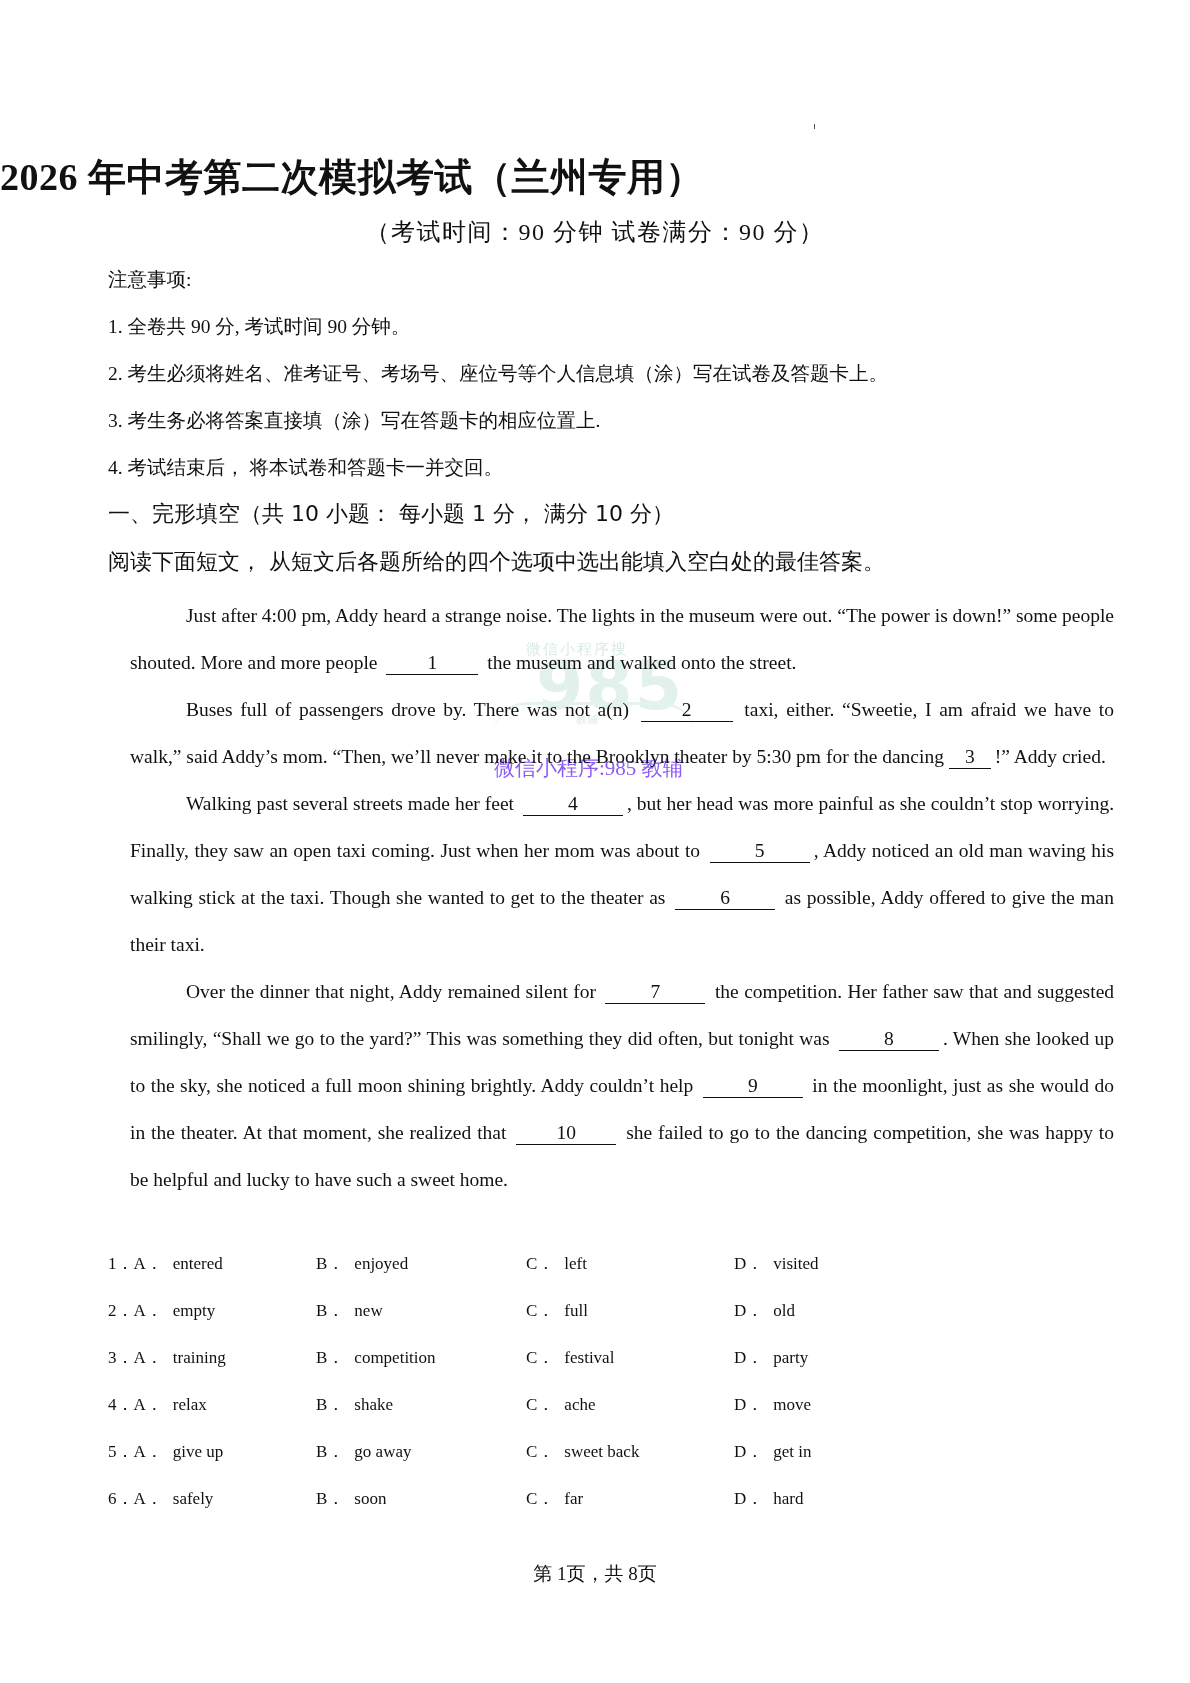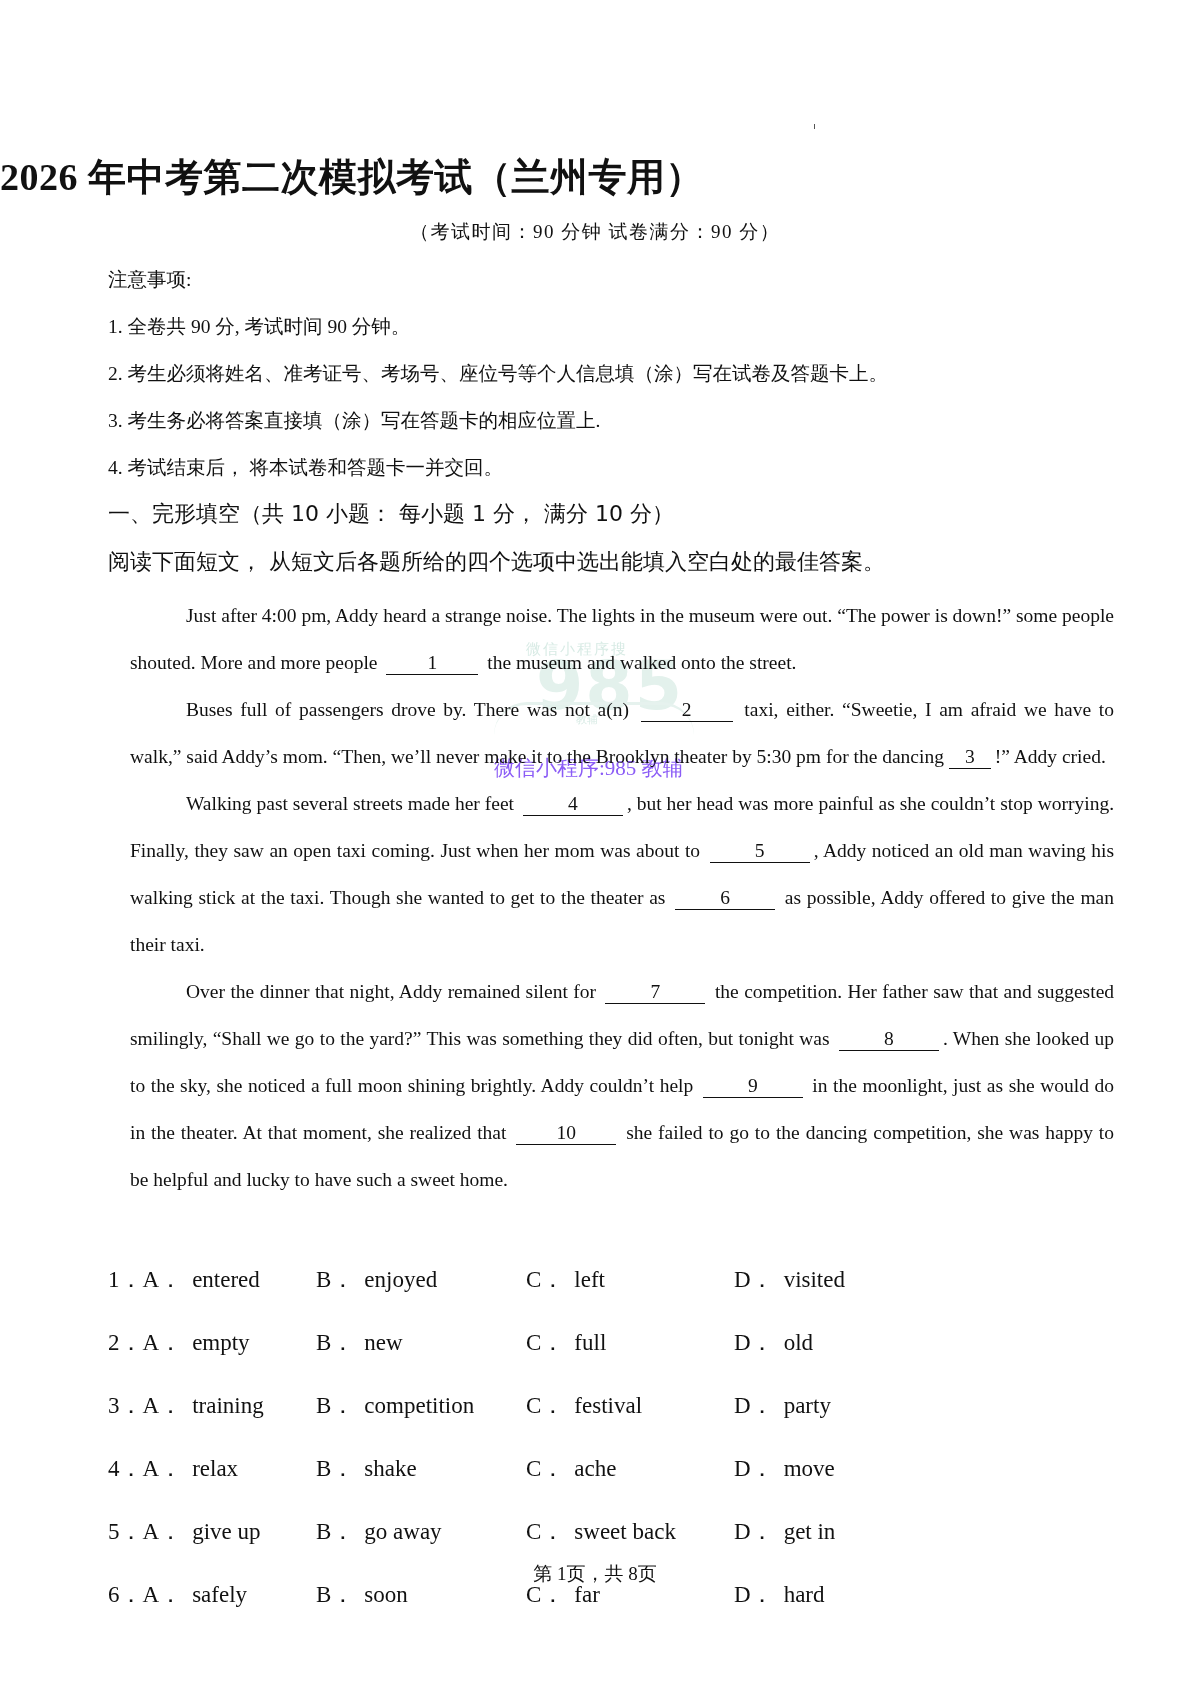--- a/index.html
+++ b/index.html
@@ -10,35 +10,35 @@
   }
   .page { position: absolute; left: 0; top: 0; width: 1190px; height: 1683px; }
   .tick { position: absolute; left: 814px; top: 124px; width: 1px; height: 5px; background: #555; }
   .title {
     position: absolute; left: 0; width: 1190px; top: 150px; 
     font-size: 38px; font-weight: bold; letter-spacing: 0.5px; line-height: 54px;
     font-family: "Liberation Serif", "DejaVu Serif", serif;
   }
   .subtitle {
     position: absolute; left: 0; width: 1190px; top: 218px; text-align: center;
-    font-size: 19px; line-height: 28px; letter-spacing: 1.5px;
+    font-size: 24px; line-height: 28px; letter-spacing: 1.5px;
   }
   .line {
     position: absolute; left: 108px; width: 984px; font-size: 19.5px; line-height: 28px;
     white-space: nowrap;
   }
   .bold { font-weight: normal; font-size: 22px; font-family: "DejaVu Sans", "Liberation Sans", sans-serif; }
   .passage { position: absolute; left: 108px; width: 984px; top: 592px; font-size: 19.5px; line-height: 47px; text-align: justify; margin-left: 22px; }
   .para { margin: 0; text-indent: 56px; }
   .blank {
     display: inline-block; border-bottom: 1px solid #111; text-align: center; line-height: 22px;
     text-indent: 0; vertical-align: baseline; margin: 0 4px;
   }
   .opts { position: absolute; left: 108px; top: 1250px; }
-  .opt-row { position: relative; height: 47px; font-size: 23px; line-height: 28px; width: 900px; margin-top: 16px; }
+  .opt-row { position: relative; height: 47px; font-size: 17px; line-height: 28px; width: 900px; }
   .opt { position: absolute; top: 0; white-space: nowrap; }
   .opt .letter { display: inline-block; margin-right: 10px; }
   .footer {
     position: absolute; left: 0; width: 1190px; top: 1560px; text-align: center; font-size: 19px; line-height: 28px;
   }
   .watermark { position: absolute; left: 478px; top: 640px; width: 240px; height: 150px; pointer-events: none; }
   .wm-top { position: absolute; left: 48px; top: 0; font-size: 15px; color: #d8ebe5; font-family: Liberation Mono, monospace; letter-spacing: 2px; }
   .wm-big { position: absolute; left: 58px; top: 6px; font-size: 68px; font-weight: bold; color: #e3f1ec; font-family: "DejaVu Sans", sans-serif; letter-spacing: 2px; }
   .wm-small { position: absolute; left: 98px; top: 72px; font-size: 11px; color: #d8ebe5; font-family: "DejaVu Sans", sans-serif; }
   .wm-book { position: absolute; left: 16px; top: 62px; width: 200px; height: 30px; border-top: 3px solid #e6f2ee; border-radius: 100px 100px 0 0; }

